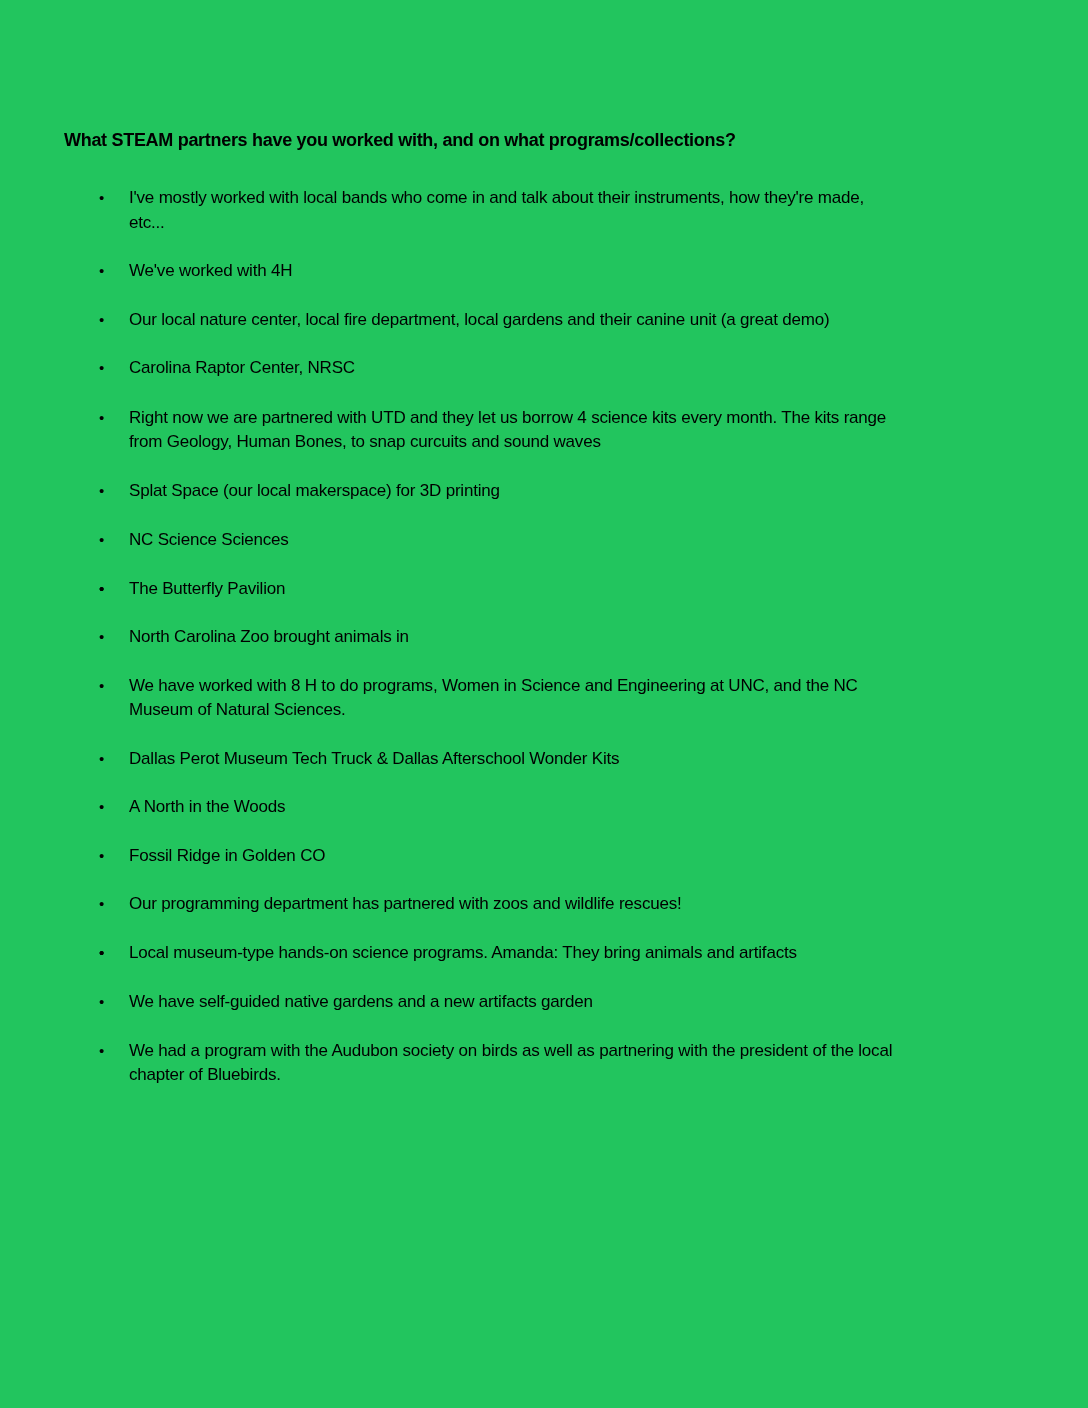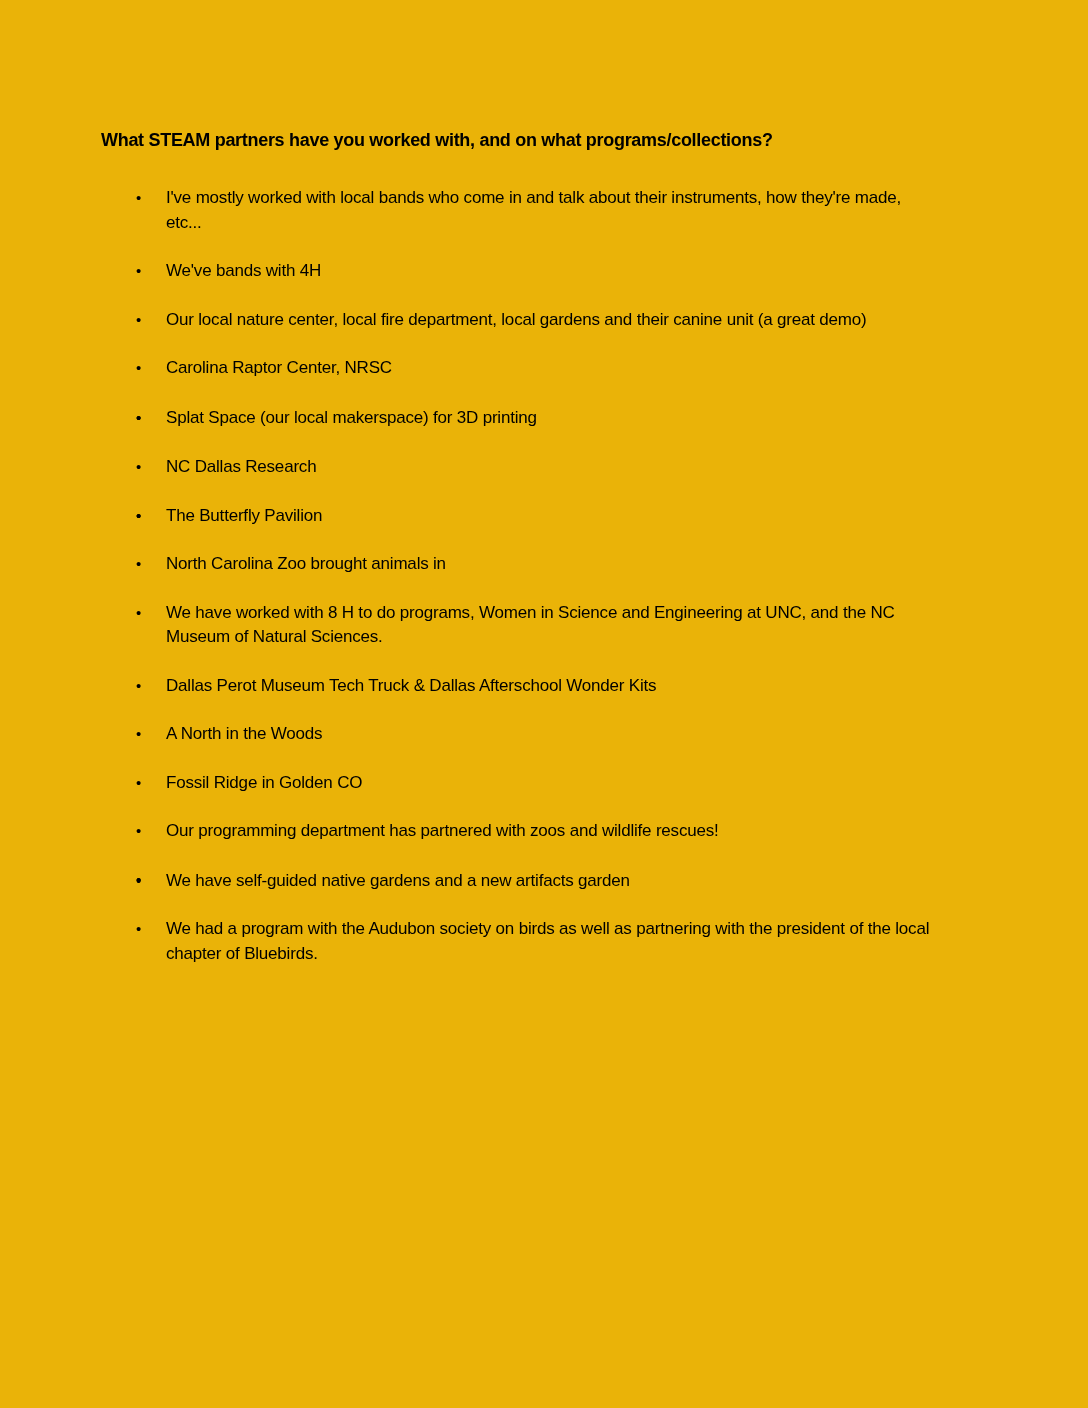--- a/index.html
+++ b/index.html
@@ -11,22 +11,22 @@
     width: 1088px;
     height: 1408px;
     font-family: "Liberation Sans", sans-serif;
     color: #000000;
     overflow: hidden;
   }
   .page {
     box-sizing: border-box;
     width: 1088px;
     height: 1408px;
-    padding: 128px 128px 0 101px;
-    background: #eab308;
+    padding: 128px 128px 0 64px;
+    background: #22c55e;
   }
   .heading {
     font-size: 18px;
     font-weight: bold;
     line-height: 25px;
     letter-spacing: -0.3px;
     margin: 0 0 33px 0;
   }
   .bullet-list {
     list-style: none;
@@ -53,32 +53,32 @@
     line-height: 24.5px;
   }
 </style>
 </head>
 <body>
 
 <div class="page">
   <h1 class="heading">What STEAM partners have you worked with, and on what programs/collections?</h1>
   <ul class="bullet-list" id="bullet-list">
       <li><span class="bullet-marker">•</span><span>I've mostly worked with local bands who come in and talk about their instruments, how they're made, etc...</span></li>
-      <li><span class="bullet-marker">•</span><span>We've bands with 4H</span></li>
+      <li><span class="bullet-marker">•</span><span>We've worked with 4H</span></li>
       <li><span class="bullet-marker">•</span><span>Our local nature center, local fire department, local gardens and their canine unit (a great demo)</span></li>
       <li><span class="bullet-marker">•</span><span>Carolina Raptor Center, NRSC</span></li>
-      <li class="extra-gap"><span class="bullet-marker">•</span></li>
+      <li class="extra-gap"><span class="bullet-marker">•</span><span>Right now we are partnered with UTD and they let us borrow 4 science kits every month. The kits range from Geology, Human Bones, to snap curcuits and sound waves</span></li>
       <li><span class="bullet-marker">•</span><span>Splat Space (our local makerspace) for 3D printing</span></li>
-      <li class="extra-gap"><span class="bullet-marker">•</span><span>NC Dallas Research</span></li>
+      <li class="extra-gap"><span class="bullet-marker">•</span><span>NC Science Sciences</span></li>
       <li><span class="bullet-marker">•</span></li>
       <li><span class="bullet-marker">•</span><span>The Butterfly Pavilion</span></li>
       <li><span class="bullet-marker">•</span><span>North Carolina Zoo brought animals in</span></li>
       <li><span class="bullet-marker">•</span><span>We have worked with 8 H to do programs, Women in Science and Engineering at UNC, and the NC Museum of Natural Sciences.</span></li>
       <li><span class="bullet-marker">•</span><span>Dallas Perot Museum Tech Truck &amp; Dallas Afterschool Wonder Kits</span></li>
       <li><span class="bullet-marker">•</span><span>A North in the Woods</span></li>
       <li><span class="bullet-marker">•</span><span>Fossil Ridge in Golden CO</span></li>
       <li><span class="bullet-marker">•</span><span>Our programming department has partnered with zoos and wildlife rescues!</span></li>
       <li><span class="bullet-marker">•</span></li>
-      <li><span class="bullet-marker">•</span></li>
+      <li><span class="bullet-marker">•</span><span>Local museum-type hands-on science programs.  Amanda: They bring animals and artifacts</span></li>
       <li class="extra-gap"><span class="bullet-marker">•</span><span>We have self-guided native gardens and a new artifacts garden</span></li>
       <li><span class="bullet-marker">•</span><span>We had a program with the Audubon society on birds as well as partnering with the president of the local chapter of Bluebirds.</span></li>
     </ul>
 </div>
 
 </body></html>

